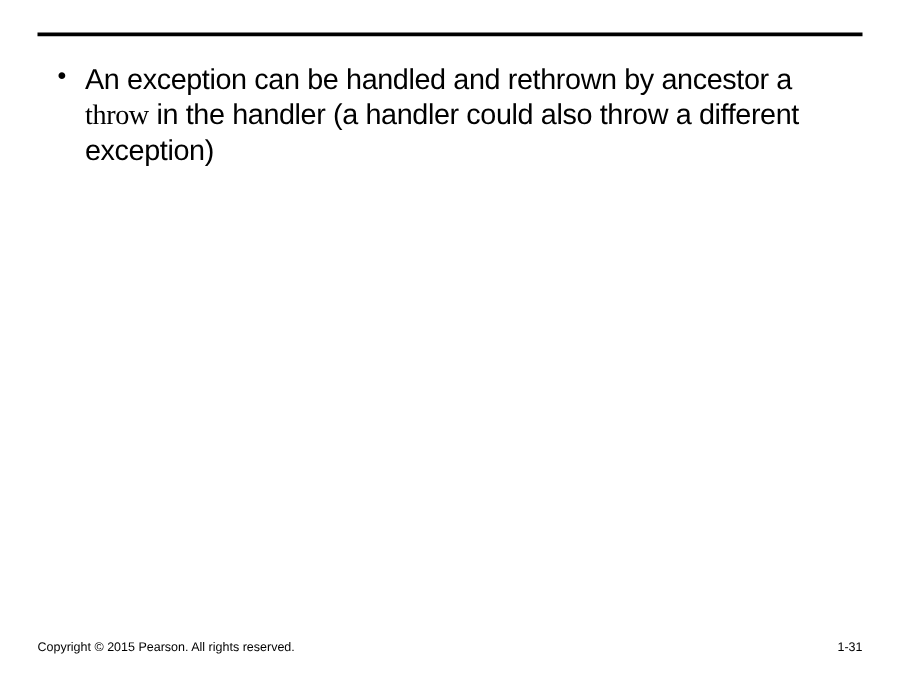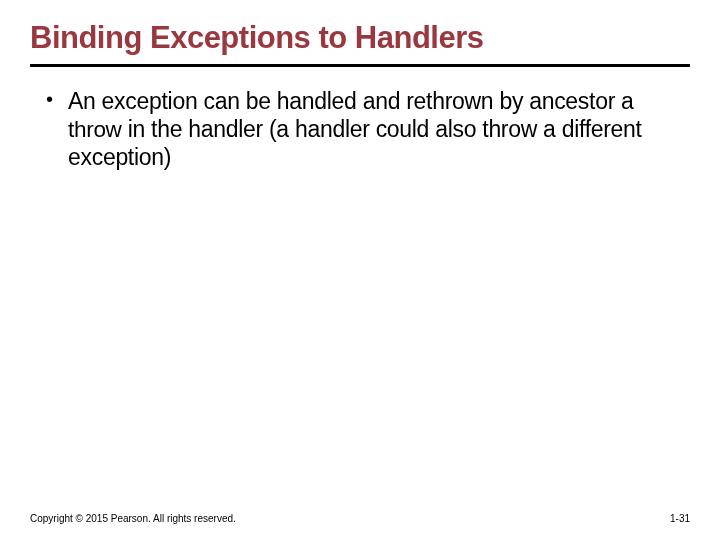--- a/index.html
+++ b/index.html
@@ -69,21 +69,21 @@
     margin-bottom: 10px;
     letter-spacing: -0.2px;
   }
   ul.lvl2 > li::before {
     content: "–";
     position: absolute;
     left: 2px;
     top: 0;
   }
   .mono {
-    font-family: Liberation Sans, sans-serif;
+    font-family: Liberation Serif, serif;
     font-size: 0.98em;
     margin-top: 43px;
   }
   .footer {
     position: absolute;
     bottom: 16px;
     left: 30px;
     right: 30px;
     display: flex;
     justify-content: space-between;
@@ -91,21 +91,20 @@
     font-family: Arial, sans-serif;
     color: #000;
     gap: 32px;
   }
 </style>
 </head>
 <body>
 
 <div class="slide">
 
-  <h1 class="title">Binding Exceptions to Handlers</h1>
   <hr class="hr">
 
   <div class="content">
     <ul class="lvl1">
       <li>
         <span>An exception can be handled and rethrown by ancestor a </span><span class="mono">throw</span><span> in the handler (a handler could also throw a different exception)</span>
       </li>
     </ul>
   </div>
 

